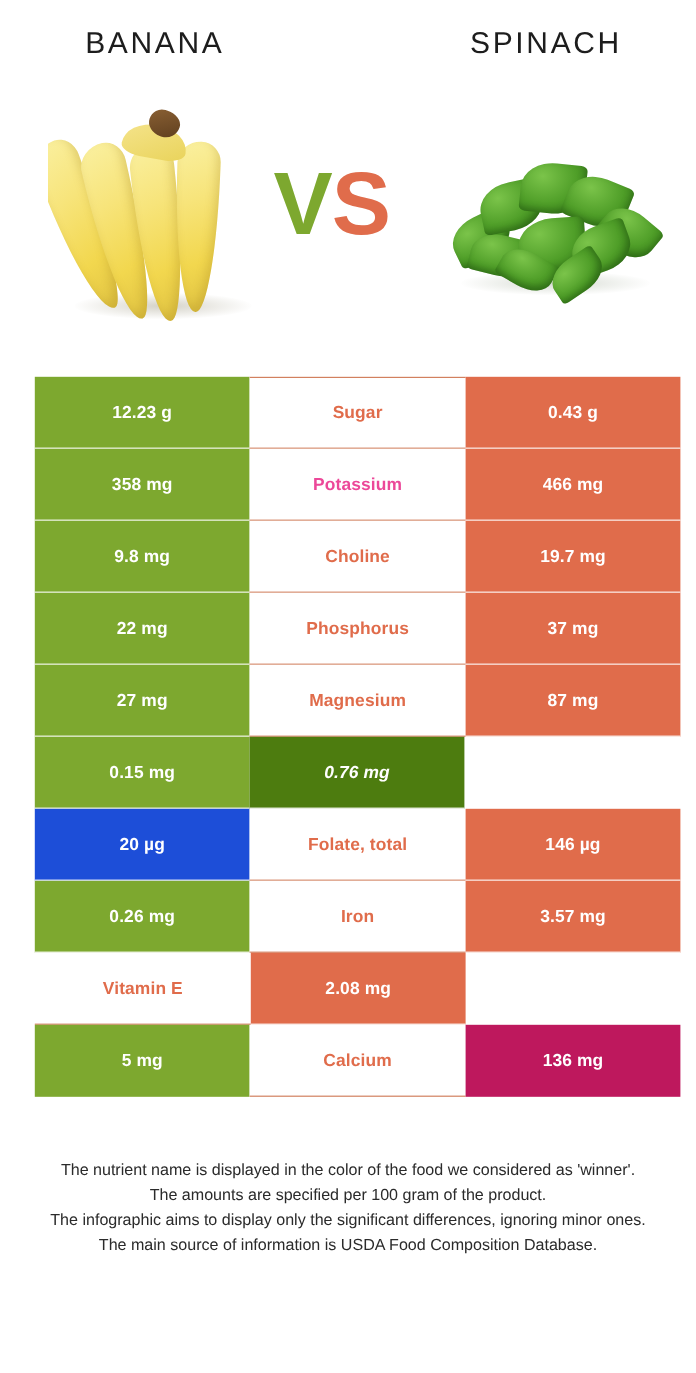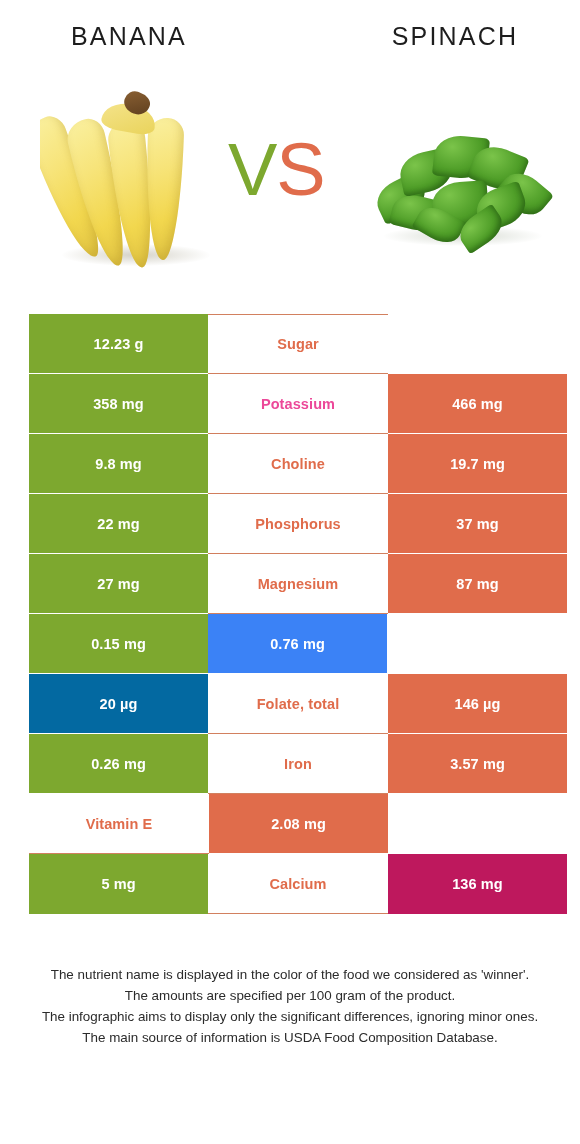--- a/index.html
+++ b/index.html
@@ -34,21 +34,21 @@
     text-align: center;
   }
   .food-title.left  { left: 0;   width: 258px; }
   .food-title.right { left: 330px; width: 250px; }
 
   .vs {
     position: absolute;
     left: 228px;
     top: 133px;
     font-size: 74px;
-    font-weight: 400;
+    font-weight: 700;
     letter-spacing: -1px;
     line-height: 1;
     font-family: "Liberation Sans", "DejaVu Sans", sans-serif;
   }
   .vs .v { color: #7DA82F; }
   .vs .s { color: #E06C4B; }
 
   
   .food-img {
     position: absolute;
@@ -217,20 +217,21 @@
     <div class="leaf" style="left:88px; top:92px; width:46px; height:30px; transform:rotate(-34deg);"></div>
   </div>
 
 </div>
 
 <div class="table" id="nutrient-table">
     <div class="row">
       <div class="cell cell-spacer"></div>
       <div class="cell cell-left" style="background: rgb(125, 168, 47);">12.23 g</div>
       <div class="cell cell-mid" style="color: rgb(224, 108, 75);">Sugar</div>
+      <div class="cell cell-right" style="background: rgb(224, 108, 75);">0.43 g</div>
       <div class="cell cell-spacer"></div>
     </div>
     <div class="row">
       <div class="cell cell-spacer"></div>
       <div class="cell cell-left" style="background: rgb(125, 168, 47);">358 mg</div>
       <div class="cell cell-mid" style="color: #ec4899;">Potassium</div>
       <div class="cell cell-right" style="background: rgb(224, 108, 75);">466 mg</div>
       <div class="cell cell-spacer"></div>
     </div>
     <div class="row">
@@ -250,26 +251,26 @@
     <div class="row">
       <div class="cell cell-spacer"></div>
       <div class="cell cell-left" style="background: rgb(125, 168, 47);">27 mg</div>
       <div class="cell cell-mid" style="color: rgb(224, 108, 75);">Magnesium</div>
       <div class="cell cell-right" style="background: rgb(224, 108, 75);">87 mg</div>
       <div class="cell cell-spacer"></div>
     </div>
     <div class="row">
       <div class="cell cell-spacer"></div>
       <div class="cell cell-left" style="background: rgb(125, 168, 47);">0.15 mg</div>
-      <div class="cell cell-right" style="background: #3b82f6;">0.76 mg</div>
-      <div class="cell cell-spacer"></div>
-    </div>
-    <div class="row">
-      <div class="cell cell-spacer"></div>
-      <div class="cell cell-left" style="background: #0369a1;">20 µg</div>
+      <div class="cell cell-right" style="background: #4d7c0f; font-style: italic;">0.76 mg</div>
+      <div class="cell cell-spacer"></div>
+    </div>
+    <div class="row">
+      <div class="cell cell-spacer"></div>
+      <div class="cell cell-left" style="background: #1d4ed8;">20 µg</div>
       <div class="cell cell-mid" style="color: rgb(224, 108, 75);">Folate, total</div>
       <div class="cell cell-right" style="background: rgb(224, 108, 75);">146 µg</div>
       <div class="cell cell-spacer"></div>
     </div>
     <div class="row">
       <div class="cell cell-spacer"></div>
       <div class="cell cell-left" style="background: rgb(125, 168, 47);">0.26 mg</div>
       <div class="cell cell-mid" style="color: rgb(224, 108, 75);">Iron</div>
       <div class="cell cell-right" style="background: rgb(224, 108, 75);">3.57 mg</div>
       <div class="cell cell-spacer"></div>

